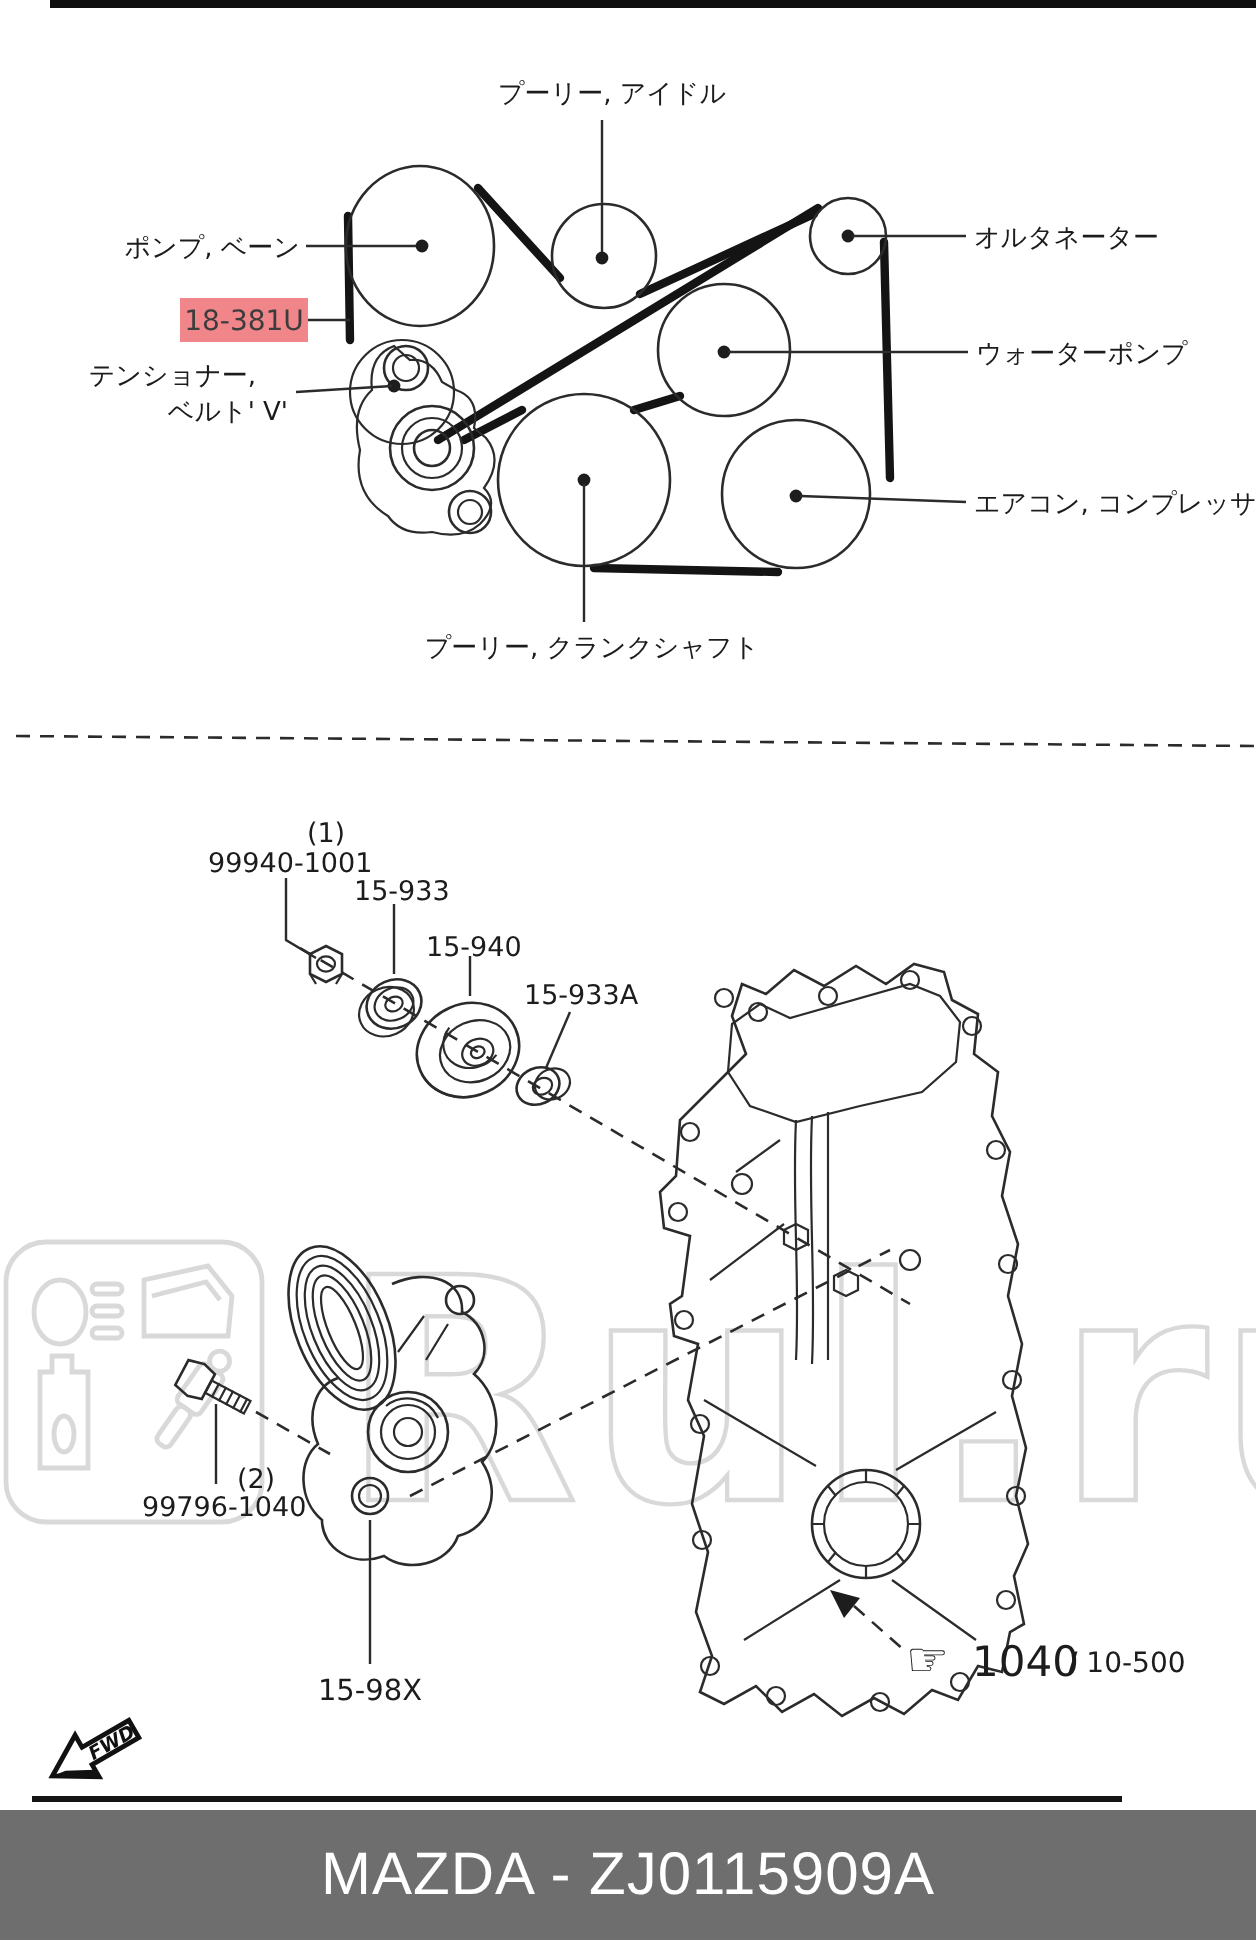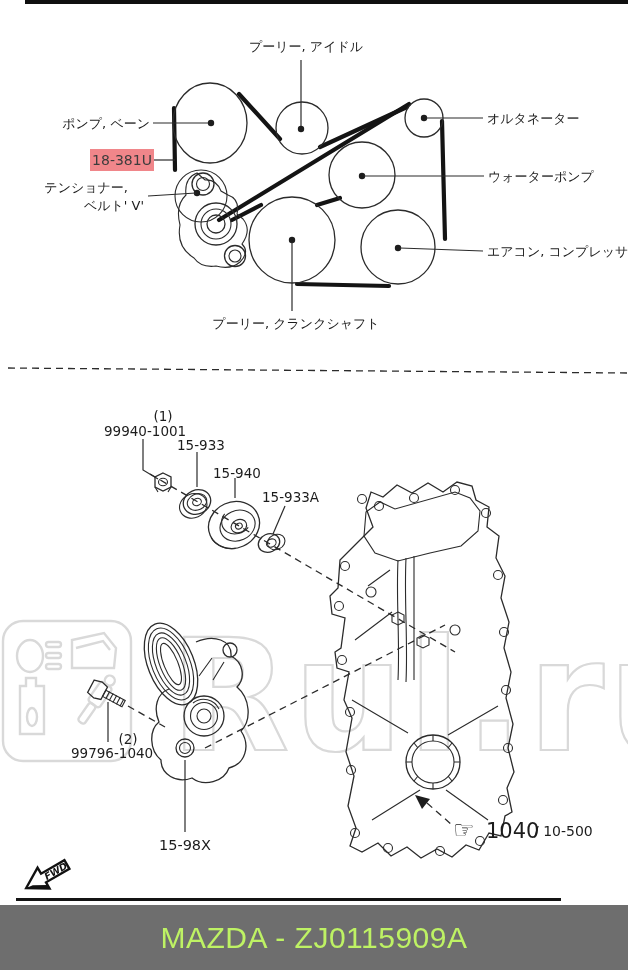--- a/index.html
+++ b/index.html
@@ -5,21 +5,21 @@
   html,body{margin:0;padding:0;background:#ffffff;}
   #stage{
     position:relative;width:628px;height:970px;background:#ffffff;overflow:hidden;
     font-family:"DejaVu Sans",sans-serif;
   }
   #top-border{position:absolute;left:25px;top:0;width:603px;height:4px;background:#0f0f0f;}
   #pre-footer-line{position:absolute;left:16px;top:898px;width:545px;height:3px;background:#141414;}
   #footer{
     position:absolute;left:0;top:905px;width:628px;height:65px;background:#6e6e6e;
     display:flex;align-items:center;justify-content:center;gap:44px;
-    color:#bef264;font-family:"Liberation Sans","DejaVu Sans",sans-serif;
+    color:#ffffff;font-family:"Liberation Sans","DejaVu Sans",sans-serif;
     font-size:30px;letter-spacing:0.5px;
   }
   svg{position:absolute;left:0;top:0;}
   .lineart{stroke:#2b2b2b;fill:none;stroke-width:1.3;}
   .thin{stroke:#2b2b2b;fill:none;stroke-width:1.1;}
   .belt{stroke:#141414;fill:none;stroke-width:4.2;stroke-linecap:round;}
   .leader{stroke:#2b2b2b;fill:none;stroke-width:1.2;}
   .dot{fill:#1d1d1d;stroke:none;}
   .dashedline{stroke:#2b2b2b;fill:none;stroke-width:1.3;stroke-dasharray:7 5;}
   .wm{stroke:#d9d9d9;fill:none;stroke-width:2.4;}

